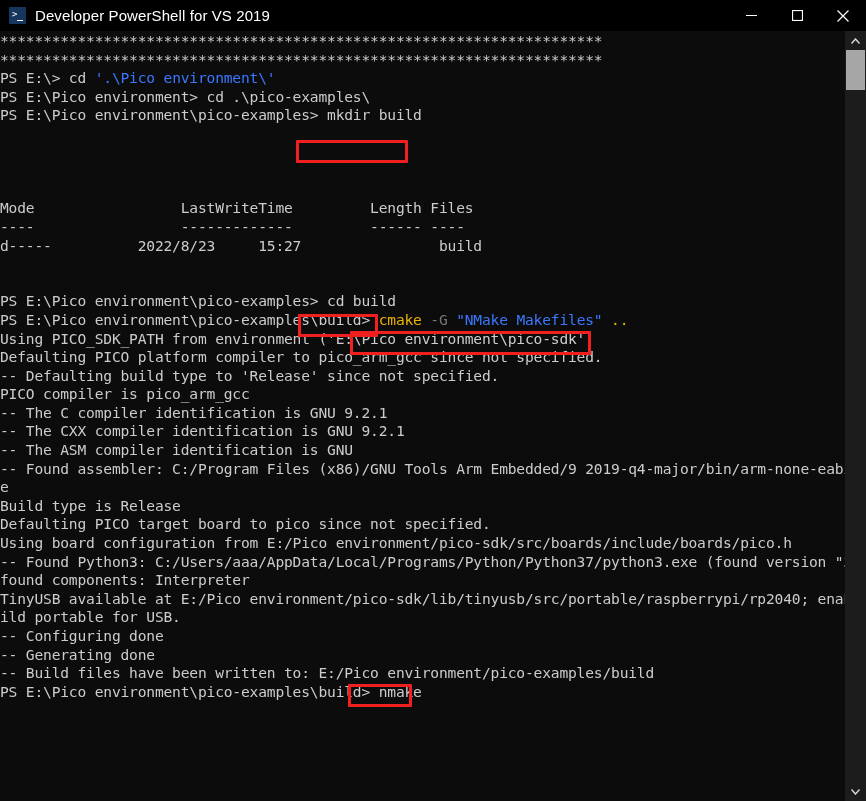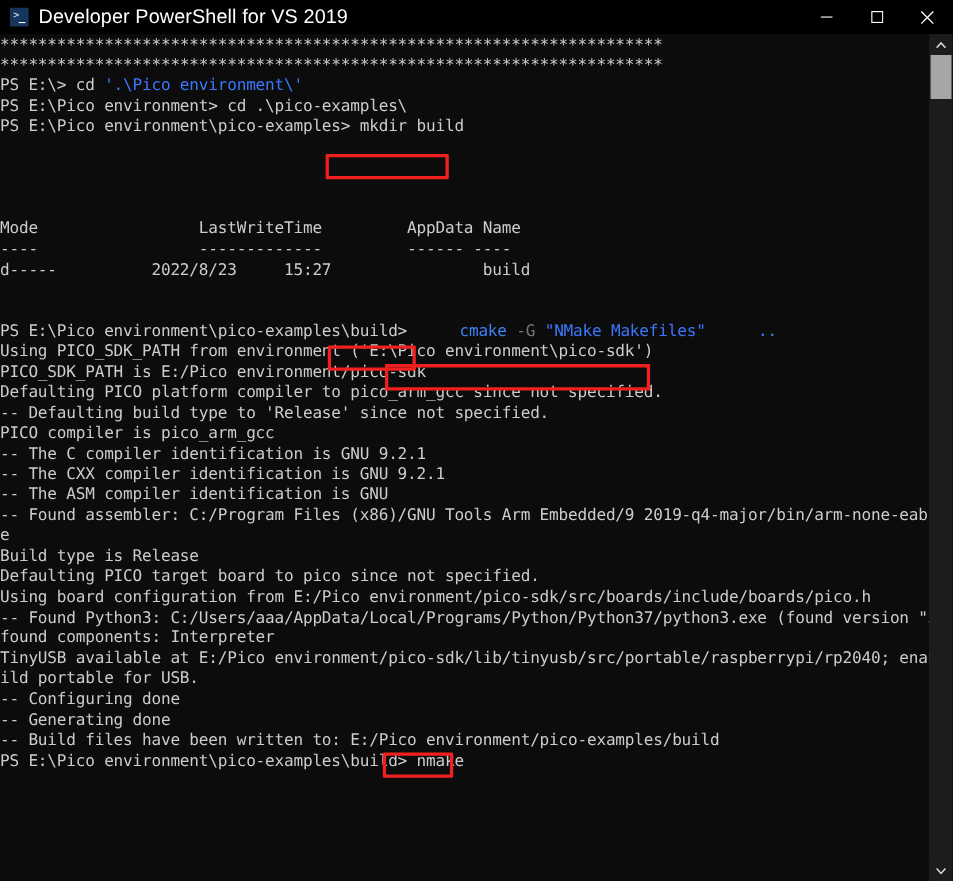--- a/index.html
+++ b/index.html
@@ -57,21 +57,21 @@
     position: absolute;
     left: 8px;
     bottom: 3px;
     width: 6px;
     height: 1.5px;
     background: #ffffff;
   }
   #titlebar-title {
     color: #ffffff;
     font-family: "Liberation Sans", sans-serif;
-    font-size: 18px;
+    font-size: 15px;
     letter-spacing: 0.1px;
     white-space: nowrap;
   }
   #window-controls {
     margin-left: auto;
     display: flex;
     height: 31px;
   }
   .wc {
     width: 46px;
@@ -103,21 +103,21 @@
     height: 18.6px;
     line-height: 18.6px;
     font-family: "DejaVu Sans Mono", monospace;
     font-size: 14.6px;
     color: #cccccc;
     white-space: pre;
     letter-spacing: -0.18px;
     position: relative;
   }
   .c-white   { color: #cccccc; }
-  .c-bwhite  { color: #3b82f6; margin-left: 39px; }
+  .c-bwhite  { color: #eab308; }
   .c-blue    { color: #3b78ff; }
   .c-dkgray  { color: #767676; }
 
   
   .hl {
     position: absolute;
     border: 3px solid #f02020;
     box-sizing: border-box;
     pointer-events: none;
     border-radius: 1px;
@@ -192,28 +192,28 @@
 
     <div class="line"><span class="c-white">**********************************************************************</span></div>
         <div class="line"><span class="c-white">**********************************************************************</span></div>
         <div class="line"><span class="c-white">PS E:\&gt; cd </span><span class="c-blue">'.\Pico environment\'</span></div>
         <div class="line"><span class="c-white">PS E:\Pico environment&gt; cd .\pico-examples\</span></div>
         <div class="line"><span class="c-white">PS E:\Pico environment\pico-examples&gt; </span><span class="c-white">mkdir build</span></div>
         <div class="line"><span class="c-white"></span></div>
         <div class="line"><span class="c-white"></span></div>
         <div class="line"><span class="c-white"></span></div>
         <div class="line"><span class="c-white"></span></div>
-        <div class="line"><span class="c-white">Mode                 LastWriteTime         AppData Name</span></div>
+        <div class="line"><span class="c-white">Mode                 LastWriteTime         Length Files</span></div>
         <div class="line"><span class="c-white">----                 -------------         ------ ----</span></div>
         <div class="line"><span class="c-white">d-----          2022/8/23     15:27                build</span></div>
         <div class="line"><span class="c-white"></span></div>
         <div class="line"><span class="c-white"></span></div>
+        <div class="line"><span class="c-white">PS E:\Pico environment\pico-examples&gt; </span><span class="c-white">cd build</span></div>
         <div class="line"><span class="c-white">PS E:\Pico environment\pico-examples\build&gt; </span><span class="c-bwhite">cmake </span><span class="c-dkgray">-G </span><span class="c-blue">"NMake Makefiles"</span><span class="c-bwhite"> ..</span></div>
         <div class="line"><span class="c-white">Using PICO_SDK_PATH from environment ('E:\Pico environment\pico-sdk')</span></div>
-        <div class="line"><span class="c-white">PICO_SDK_PATH is E:/Pico environment/pico-sdk</span></div>
         <div class="line"><span class="c-white">Defaulting PICO platform compiler to pico_arm_gcc since not specified.</span></div>
         <div class="line"><span class="c-white">-- Defaulting build type to 'Release' since not specified.</span></div>
         <div class="line"><span class="c-white">PICO compiler is pico_arm_gcc</span></div>
         <div class="line"><span class="c-white">-- The C compiler identification is GNU 9.2.1</span></div>
         <div class="line"><span class="c-white">-- The CXX compiler identification is GNU 9.2.1</span></div>
         <div class="line"><span class="c-white">-- The ASM compiler identification is GNU</span></div>
         <div class="line"><span class="c-white">-- Found assembler: C:/Program Files (x86)/GNU Tools Arm Embedded/9 2019-q4-major/bin/arm-none-eabi-gcc.ex</span></div>
         <div class="line"><span class="c-white">e</span></div>
         <div class="line"><span class="c-white">Build type is Release</span></div>
         <div class="line"><span class="c-white">Defaulting PICO target board to pico since not specified.</span></div>

